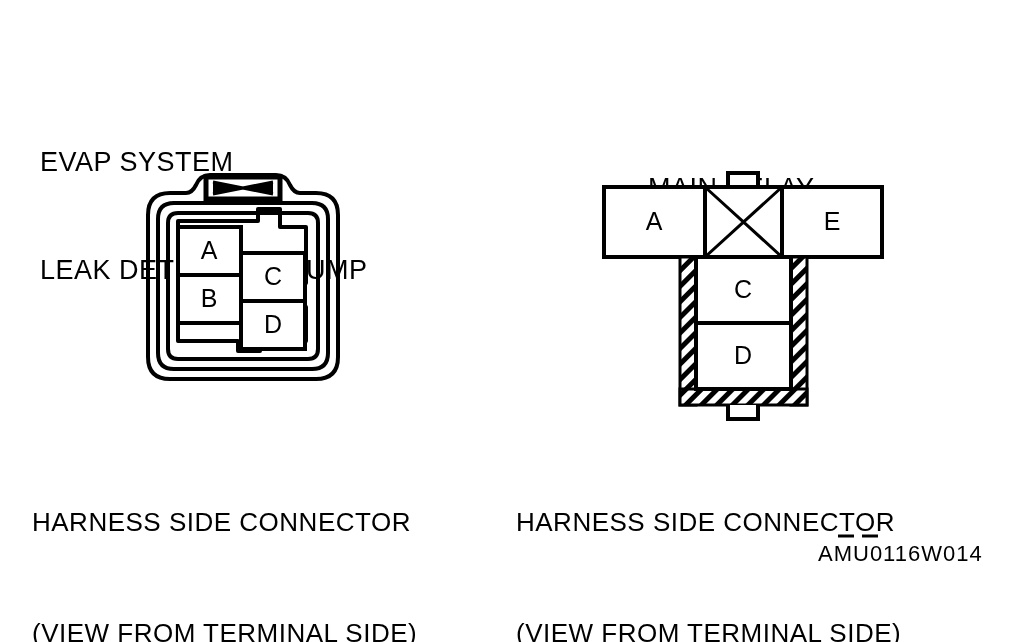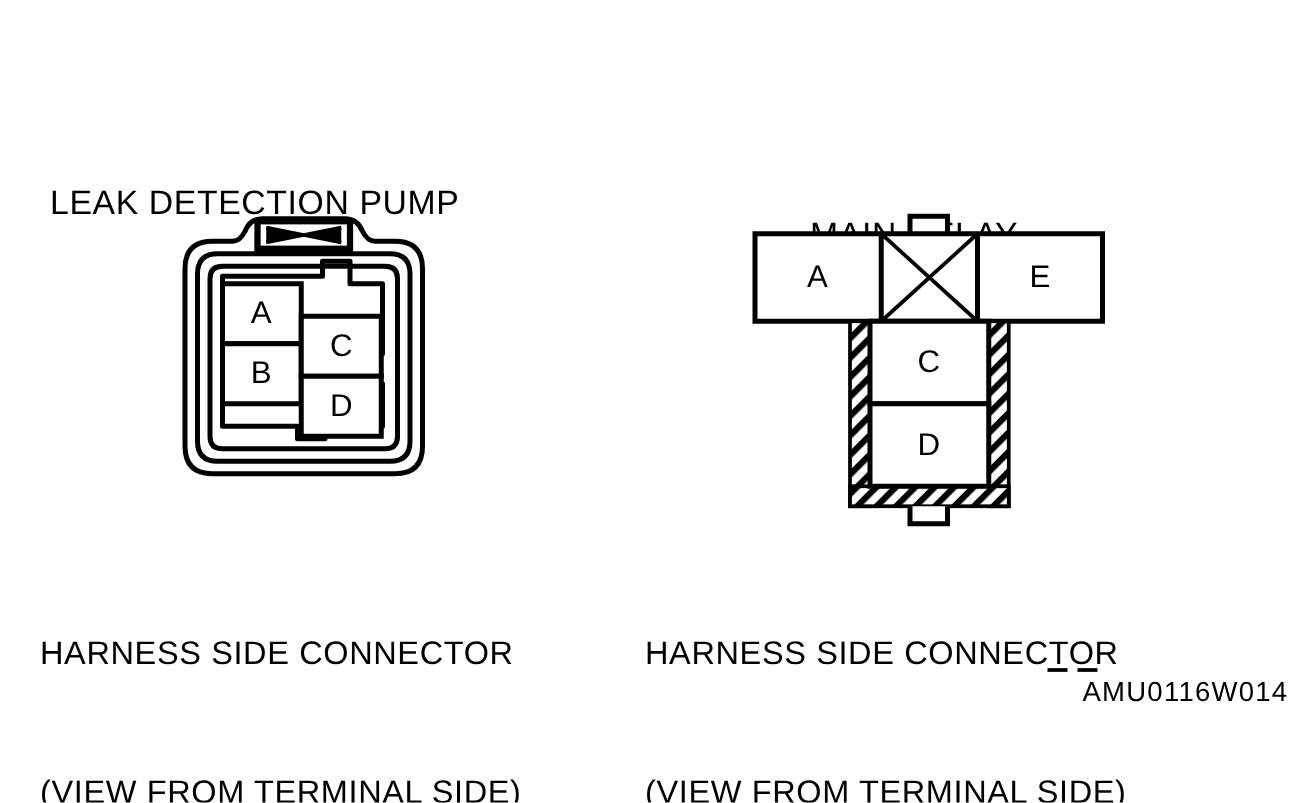--- a/index.html
+++ b/index.html
@@ -33,21 +33,20 @@
     font-size: 27px;
     line-height: 36px;
   }
   .caption {
     font-size: 26px;
     line-height: 37px;
   }
   .refcode {
     font-size: 22px;
     letter-spacing: 1px;
-    margin-left: 48px;
   }
   
   #title-evap { left: 40px; top: 72px; }
   #title-relay { left: 648px; top: 98px; }
   #caption-left { left: 32px; top: 430px; }
   #caption-right { left: 516px; top: 430px; }
   #ref-code { left: 818px; top: 541px; }
 
   .diagram-svg {
     position: absolute;
@@ -64,20 +63,21 @@
     text-anchor: middle;
     dominant-baseline: middle;
   }
 </style>
 </head>
 <body>
 
 <div class="page">
 
   <div class="txt title" id="title-evap">
+    <div>EVAP SYSTEM</div>
     <div>LEAK DETECTION PUMP</div>
   </div>
 
   <div class="txt title" id="title-relay">
     <div>MAIN RELAY</div>
   </div>
 
   <svg class="diagram-svg" id="svg-evap" width="240" height="240" viewBox="0 0 240 240">
     <g fill="none" stroke="#000000" stroke-width="4" stroke-linejoin="round" stroke-linecap="square">
 

